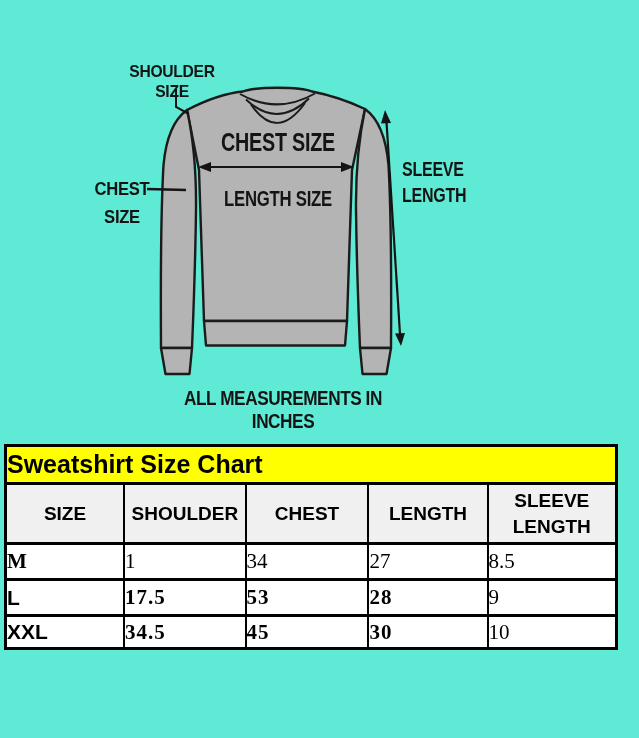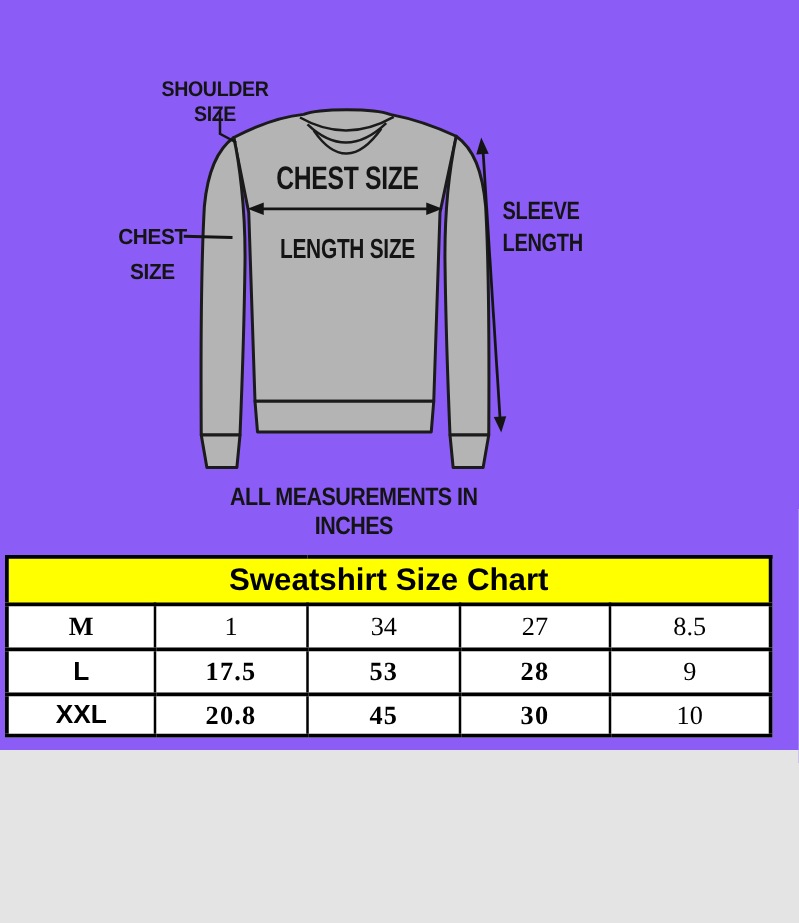--- a/index.html
+++ b/index.html
@@ -1,38 +1,38 @@
 <!DOCTYPE html>
 <html><head>
 <meta charset="utf-8">
 <style>
   html,body{margin:0;padding:0;}
   body{background:#e4e4e4;font-family:"Liberation Sans",sans-serif;}
-  .stage{position:relative;width:639px;height:600px;background:#8b5cf6;overflow:hidden;}
+  .stage{position:relative;width:639px;height:738px;background:#5eead4;overflow:hidden;}
 
   
   .diagram{position:absolute;left:0;top:0;width:639px;height:440px;}
   .diagram svg{position:absolute;left:0;top:0;}
 
   .lbl{position:absolute;font-weight:700;color:#141414;letter-spacing:-0.3px;}
   .lbl-shoulder{left:107px;top:62px;width:130px;font-size:17px;text-align:center;transform:scaleX(.92);transform-origin:center;}
   .lbl-chest-side{left:86px;top:175px;width:72px;font-size:17.5px;line-height:28px;text-align:center;transform:scaleX(.95);transform-origin:center;}
   .lbl-chest-inner{left:197px;top:127px;width:162px;font-size:26px;text-align:center;transform:scaleX(.76);transform-origin:center;}
   .lbl-length-inner{left:197px;top:186px;width:162px;font-size:22px;text-align:center;transform:scaleX(.76);transform-origin:center;}
   .lbl-sleeve{left:402px;top:156px;width:80px;font-size:20px;line-height:26px;text-align:left;transform:scaleX(.8);transform-origin:left center;}
   .lbl-note{left:133px;top:387px;width:300px;font-size:20px;text-align:center;letter-spacing:-0.5px;transform:scaleX(.86);transform-origin:center;}
 
   
   table.size-table{
     position:absolute;left:4px;top:444px;width:614px;
     border-collapse:collapse;table-layout:fixed;background:#fff;
     border:3px solid #000;
   }
   .size-table td,.size-table th{
-    border:2px solid #000;text-align:center;vertical-align:middle;padding:0;color:#000;
+    border:2px solid #000;vertical-align:middle;padding:0;color:#000;
   }
   .title-row td{
     background:#ffff00;height:35px;border-bottom:3px solid #000;
     font-size:25px;font-weight:700;font-family:"Liberation Sans",sans-serif;
   }
   .head-row th{
     background:#f0f0f0;height:57px;border-bottom:3px solid #000;
     font-size:19px;font-weight:700;line-height:1.35;font-family:"Liberation Sans",sans-serif;
   }
   .data-row td{height:33px;border-top:3px solid #000;border-bottom:3px solid #000;font-size:21px;}
@@ -98,36 +98,43 @@
       <col style="width:19.4%">
         <col style="width:19.9%">
         <col style="width:20.1%">
         <col style="width:19.5%">
         <col style="width:21.1%">
     </colgroup>
     <tbody>
       <tr class="title-row">
         <td colspan="5">Sweatshirt Size Chart</td>
       </tr>
+      <tr class="head-row">
+        <th>SIZE</th>
+        <th>SHOULDER</th>
+        <th>CHEST</th>
+        <th>LENGTH</th>
+        <th>SLEEVE LENGTH</th>
+      </tr>
       <tr class="data-row">
         <td class="c-serif-b">M</td>
         <td class="c-serif">1</td>
         <td class="c-serif">34</td>
         <td class="c-serif">27</td>
         <td class="c-serif">8.5</td>
       </tr>
       <tr class="data-row">
         <td class="c-sans-b">L</td>
         <td class="c-mono">17.5</td>
         <td class="c-mono">53</td>
         <td class="c-mono">28</td>
         <td class="c-serif">9</td>
       </tr>
       <tr class="data-row">
         <td class="c-sans-b">XXL</td>
-        <td class="c-mono">20.8</td>
+        <td class="c-mono">34.5</td>
         <td class="c-mono">45</td>
         <td class="c-mono">30</td>
         <td class="c-serif">10</td>
       </tr>
     </tbody>
   </table>
 </div>
 
 </body></html>

